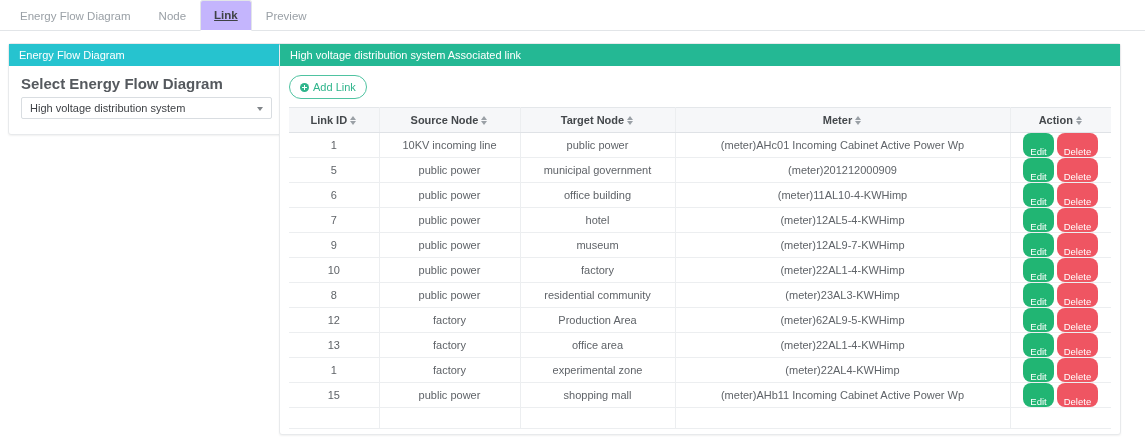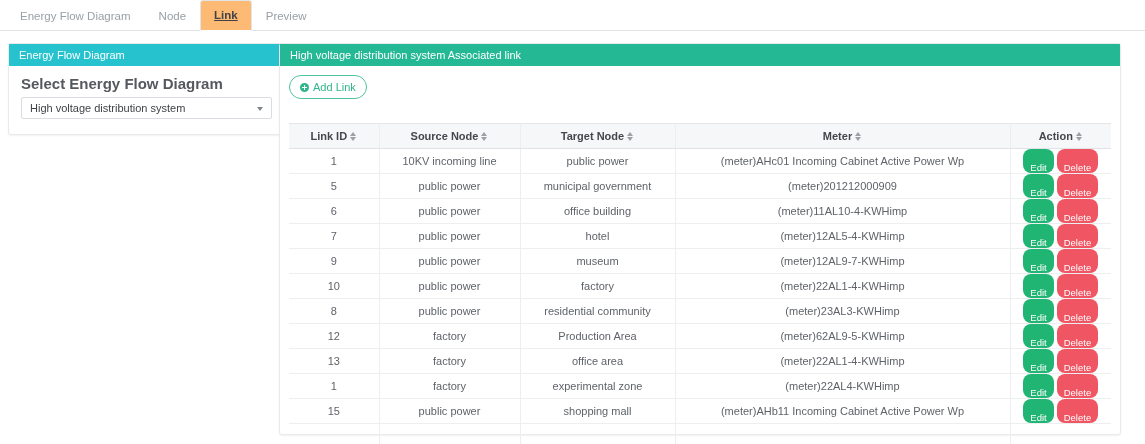--- a/index.html
+++ b/index.html
@@ -38,21 +38,21 @@
     border-bottom: none;
     border-radius: 3px 3px 0 0;
     margin-bottom: -1px;
     cursor: pointer;
     white-space: nowrap;
     user-select: none;
   }
   .tab.active {
     color: #3f4246;
     font-weight: bold;
-    background: #fdba74;
+    background: #c4b5fd;
     border-color: #e2e5e8;
     border-bottom: 1px solid #ffffff;
     text-decoration: underline;
   }
 
   
   .panel {
     position: absolute;
     background: #ffffff;
     border: 1px solid #e8eaec;
@@ -147,21 +147,20 @@
   .plus-circle::before { left: 2px; top: 4px; width: 5px; height: 1px; }
   .plus-circle::after  { left: 4px; top: 2px; width: 1px; height: 5px; }
 
   
   table.link-table {
     width: 822px;
     border-collapse: collapse;
     table-layout: fixed;
     font-size: 11px;
     color: #5a5f64;
-    margin-top: 16px;
   }
   table.link-table th {
     height: 25px;
     background: #f6f7f9;
     border-top: 1px solid #e4e7ea;
     border-bottom: 1px solid #dfe2e6;
     border-right: 1px solid #eceef0;
     color: #44484c;
     font-weight: bold;
     font-size: 11px;

